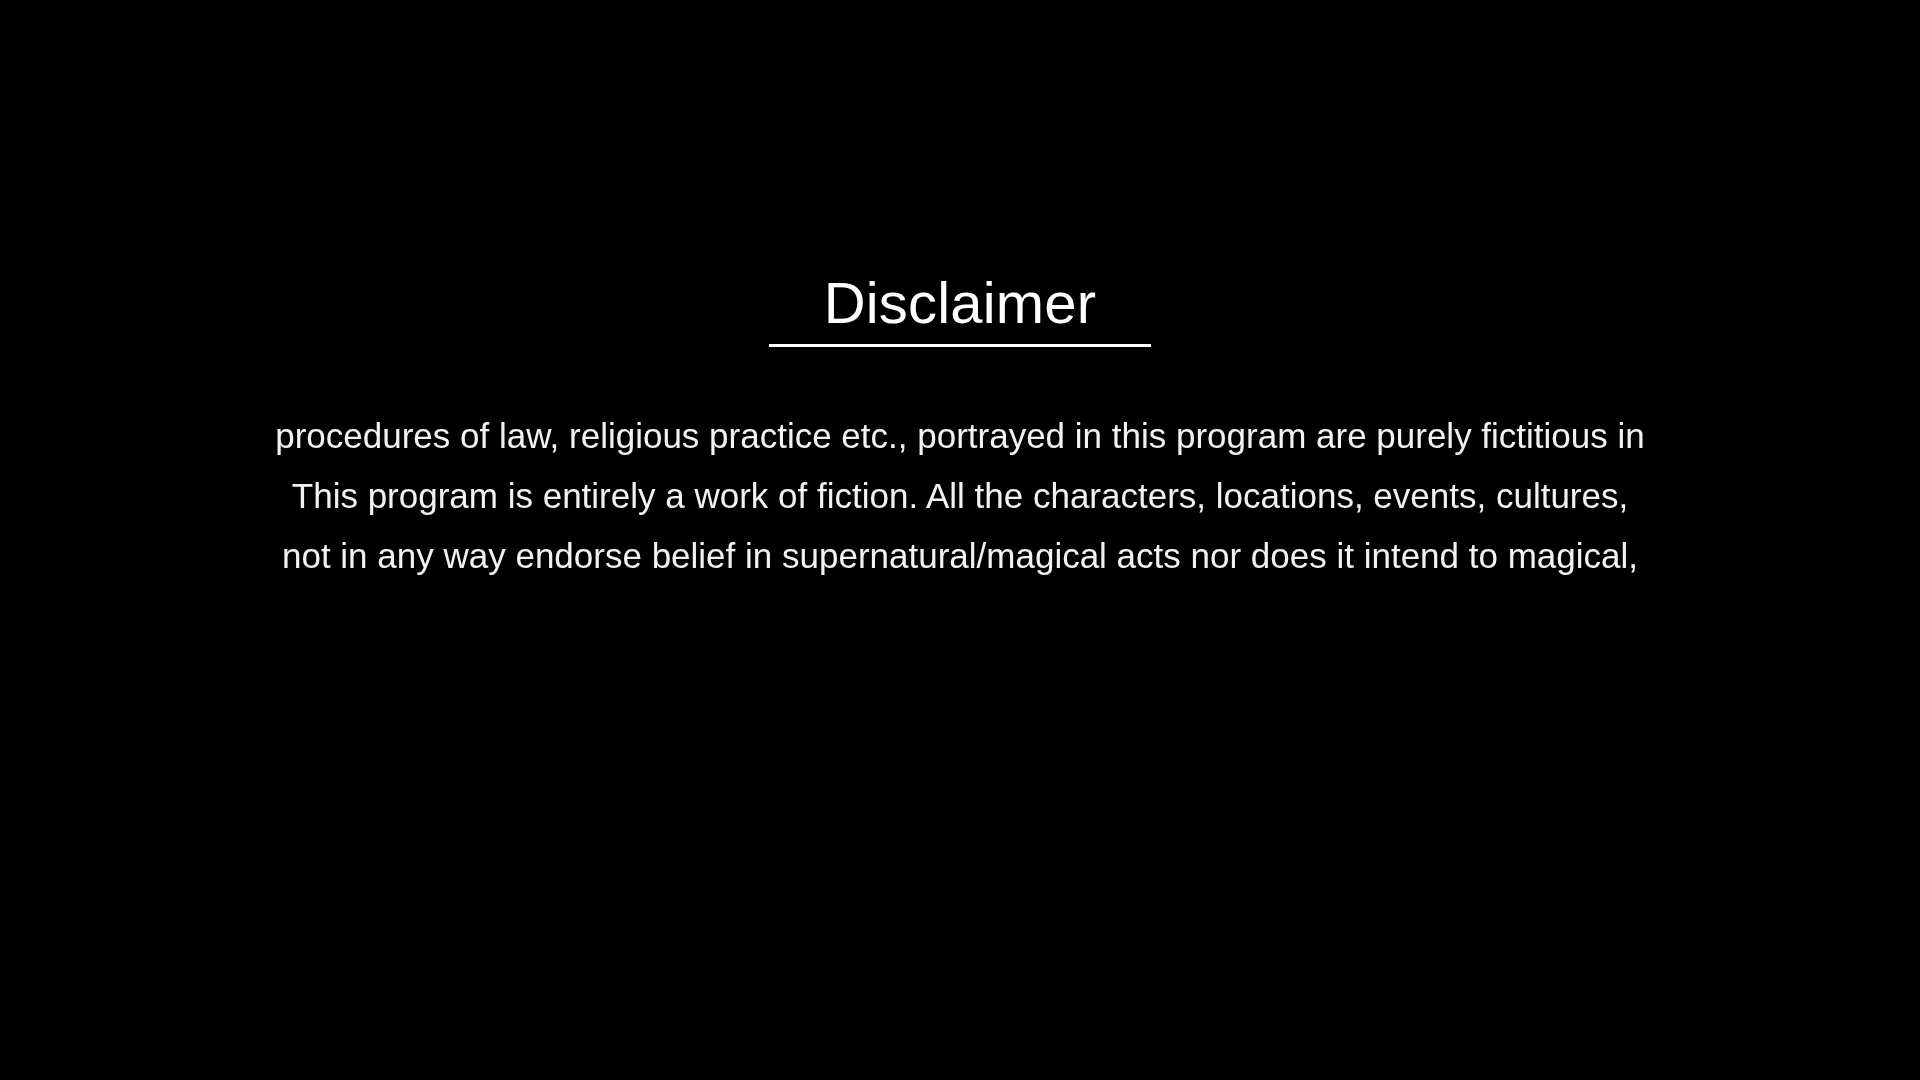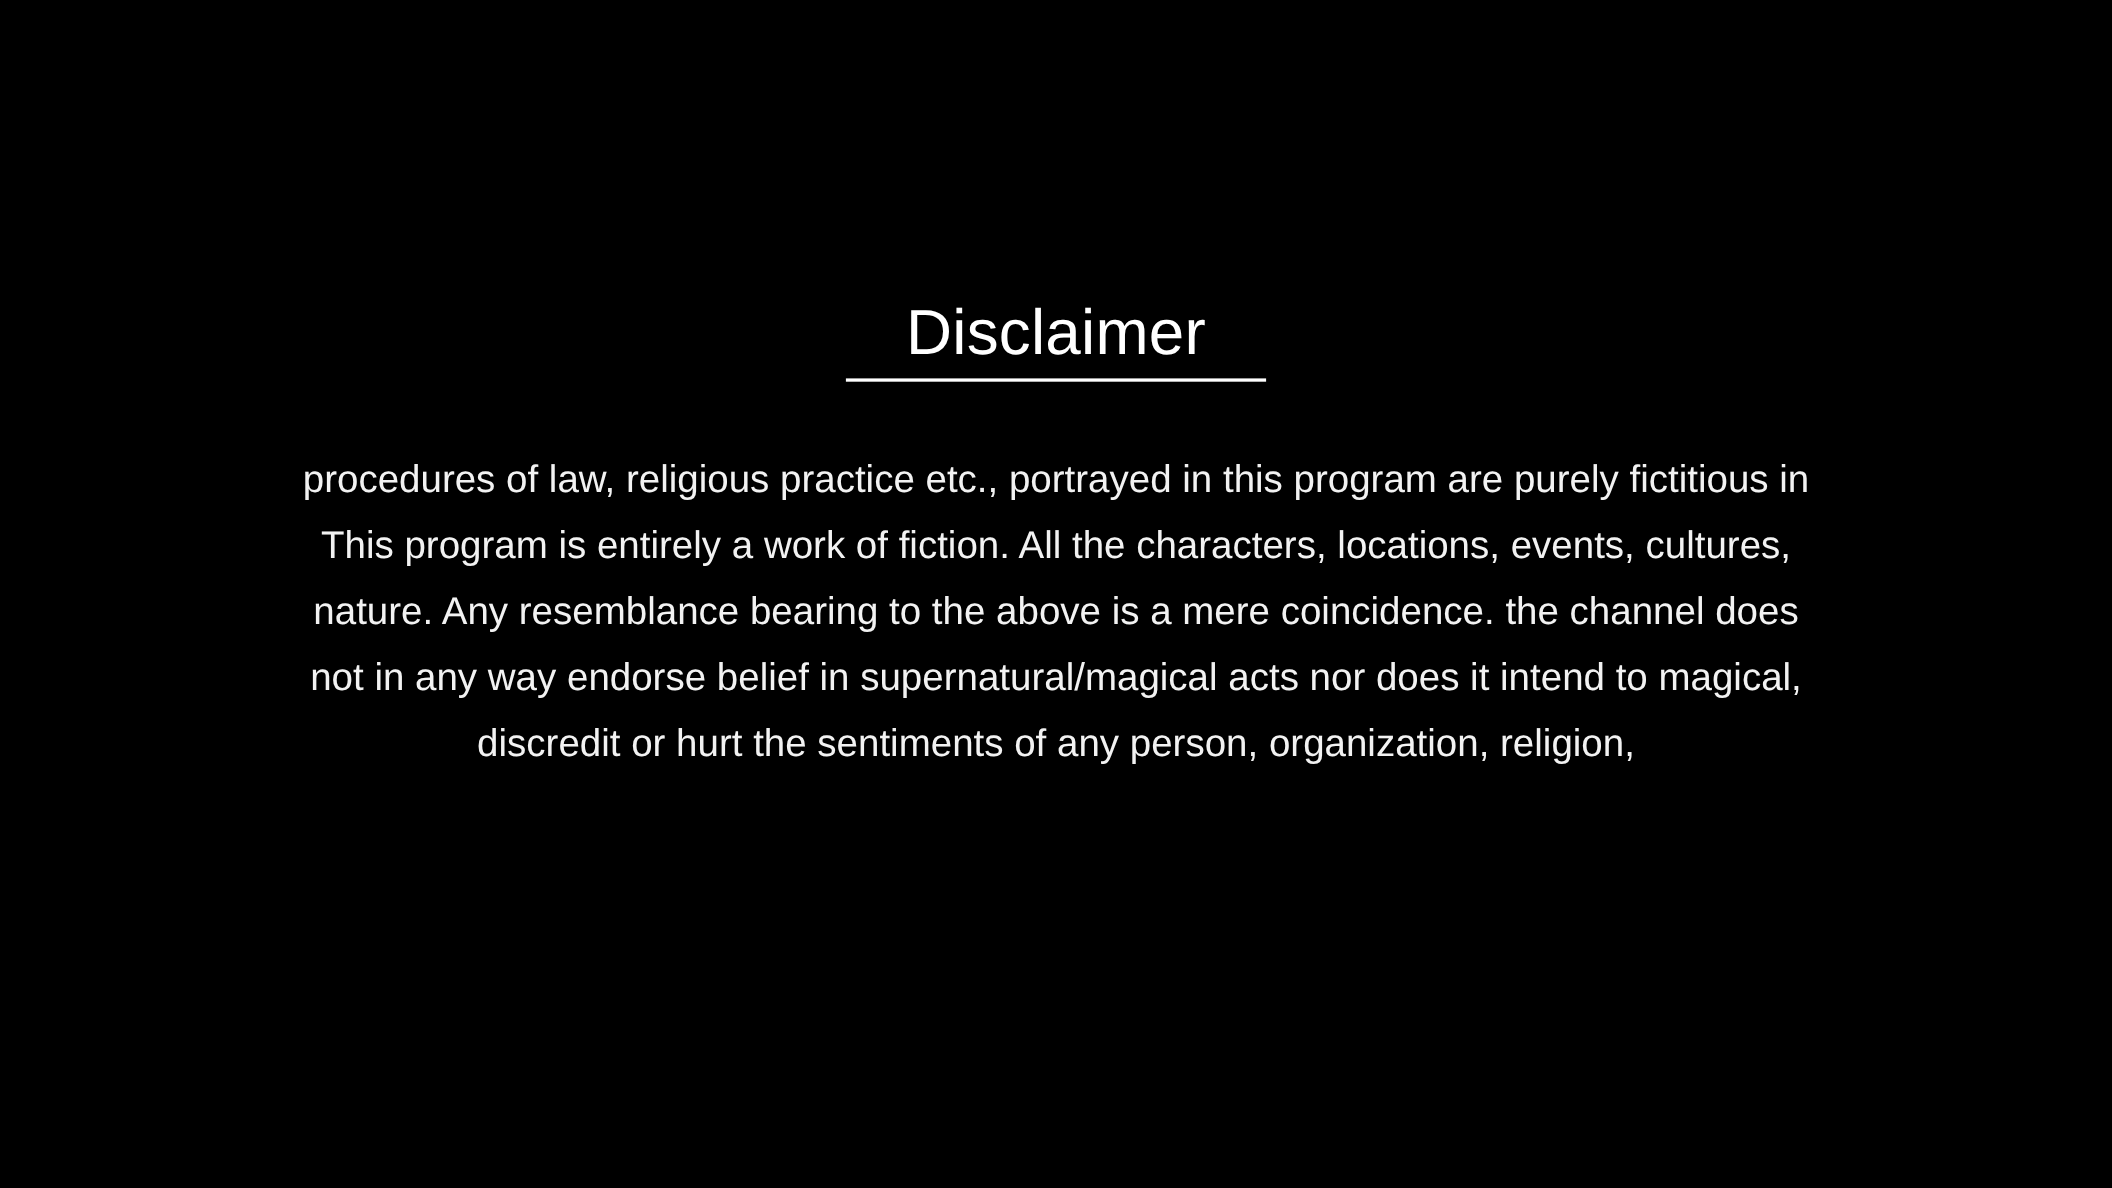--- a/index.html
+++ b/index.html
@@ -81,18 +81,16 @@
 <div id="slide" style="background: rgb(0, 0, 0);">
 
   <div class="title-block">
     <div class="slide-title" style="color: rgb(255, 255, 255);">Disclaimer</div>
     <div class="title-rule" style="background: rgb(255, 255, 255); width: 382px; height: 3px;"></div>
   </div>
 
   <div class="body-block">
     <div class="body-line">procedures of law, religious practice etc., portrayed in this program are purely fictitious in</div>
     <div class="body-line">This program is entirely a work of fiction. All the characters, locations, events, cultures,</div>
-    <div class="body-line">nature. Any resemblance bearing to the above is a mere coincidence. the channel does</div>
     <div class="body-line">not in any way endorse belief in supernatural/magical acts nor does it intend to magical,</div>
-    <div class="body-line">discredit or hurt the sentiments of any person, organization, religion,</div>
   </div>
 
 </div>
 
 </body></html>

